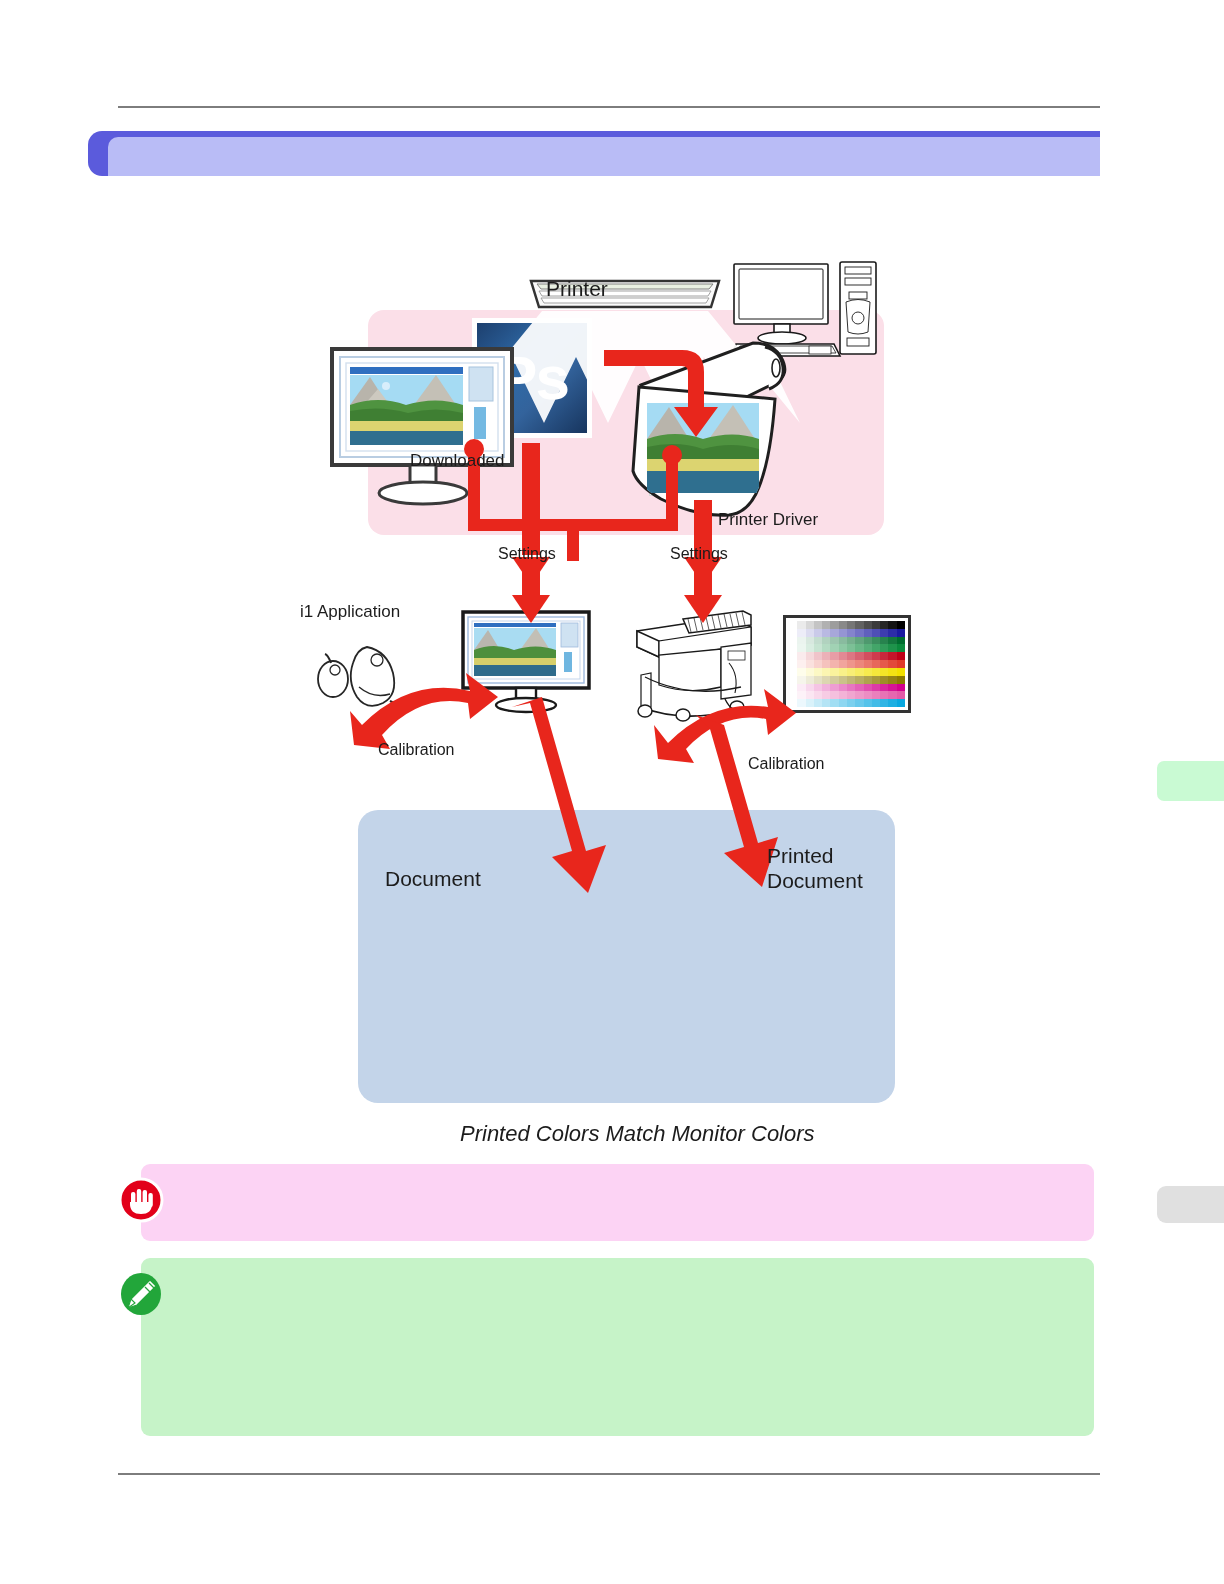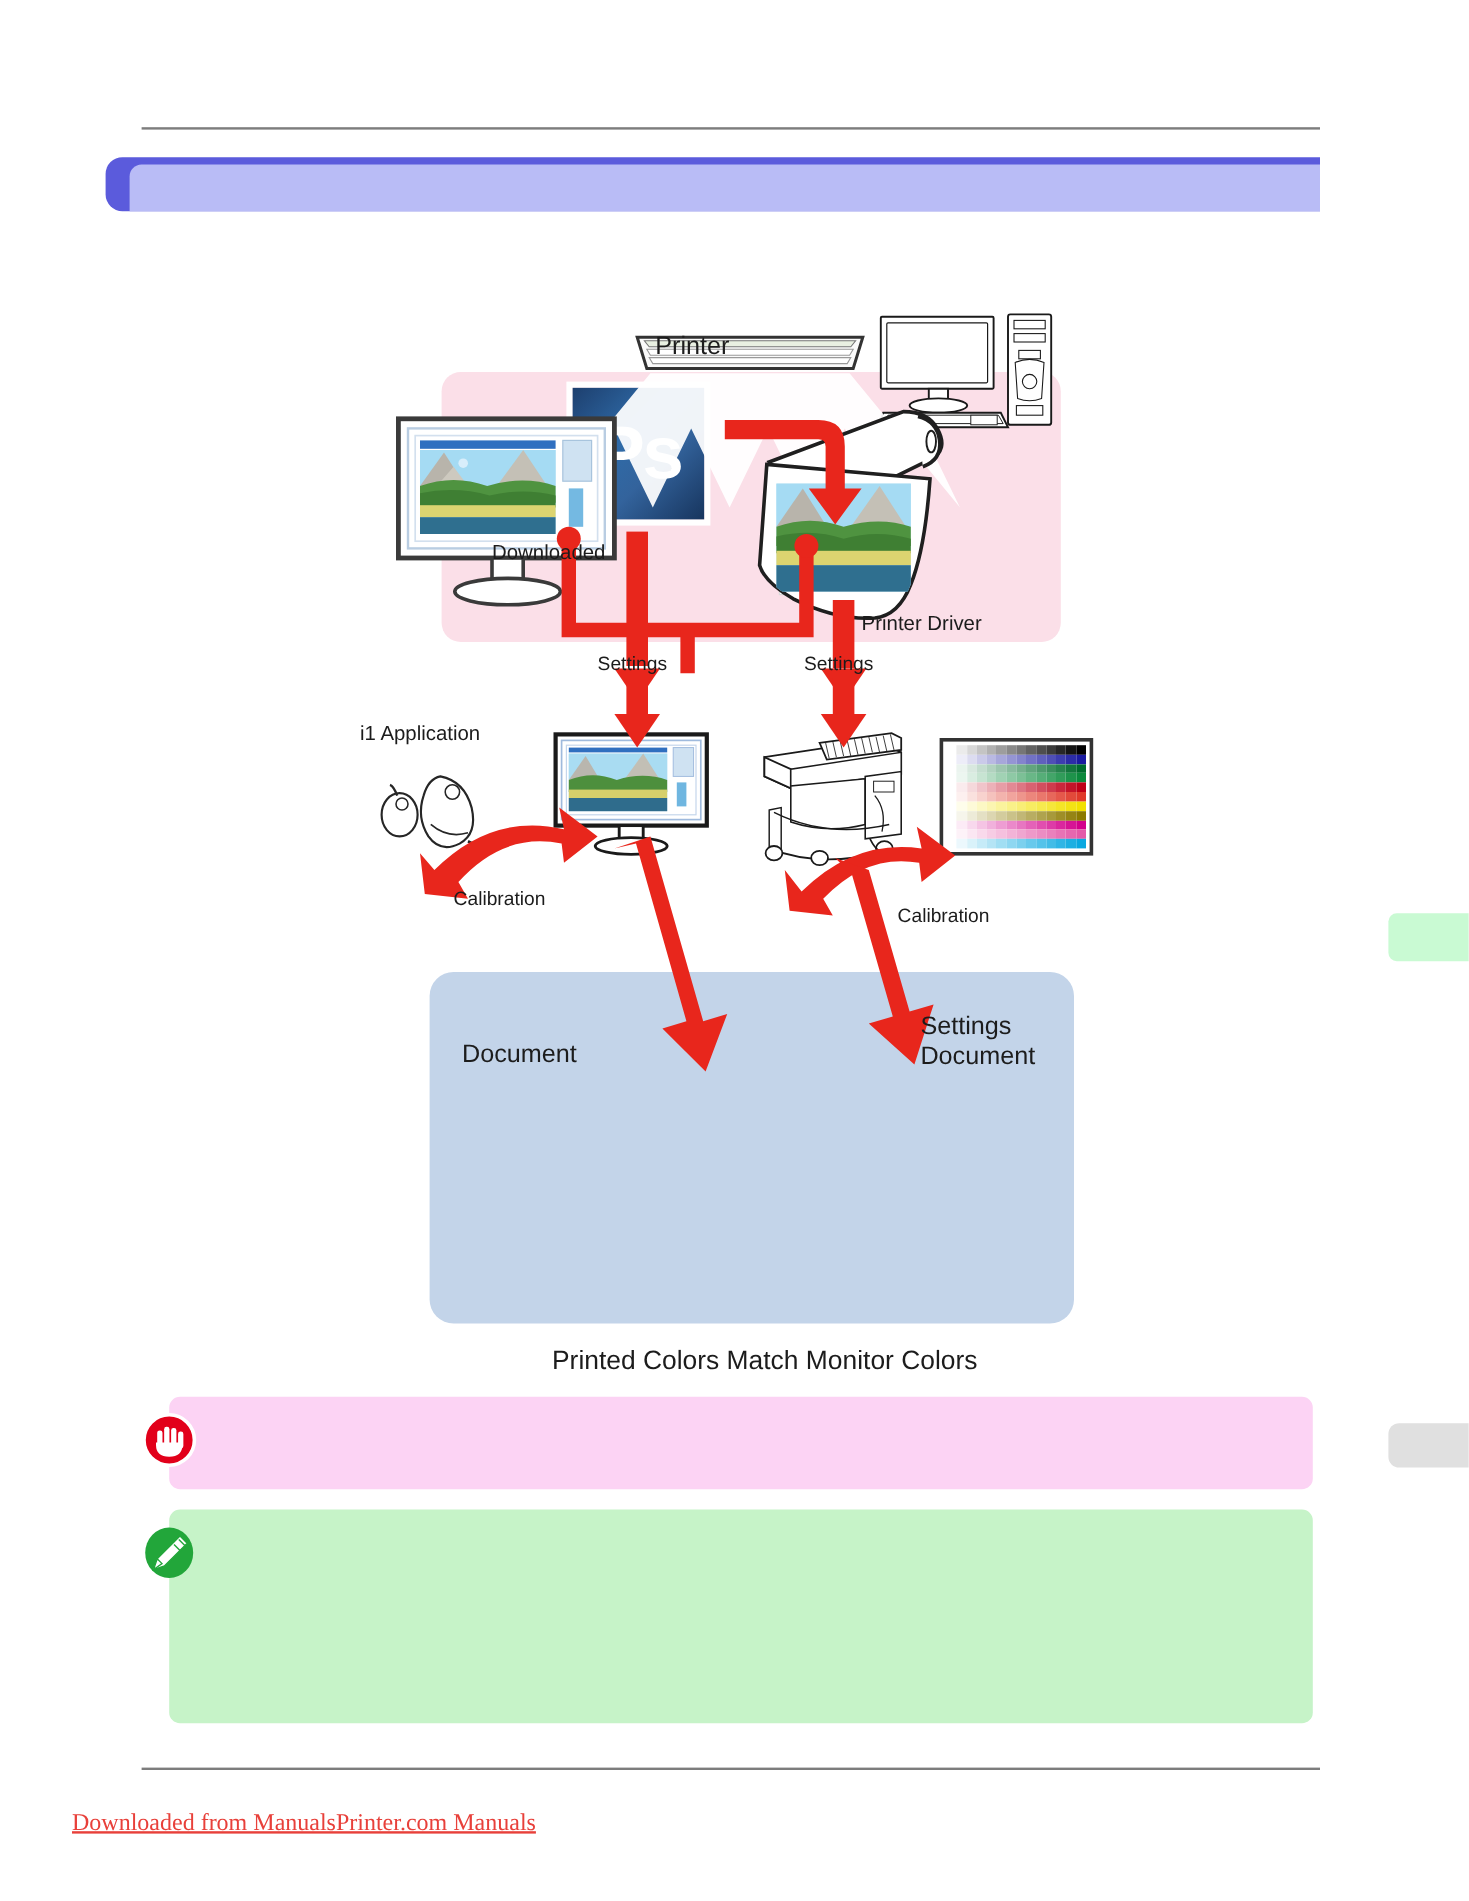--- a/index.html
+++ b/index.html
@@ -45,21 +45,21 @@
   #label-computer{left:246px;top:22px;font-size:21px;}
   #label-application{left:110px;top:196px;font-size:17px;}
   #label-printer-driver{left:418px;top:255px;font-size:17px;}
   #label-settings-left{left:198px;top:290px;font-size:16px;}
   #label-settings-right{left:370px;top:290px;font-size:16px;}
   #label-colorimeter{left:0px;top:347px;font-size:17px;}
   #label-calibration-left{left:78px;top:486px;font-size:16px;}
   #label-calibration-right{left:448px;top:500px;font-size:16px;}
   #label-monitor{left:85px;top:612px;font-size:21px;}
   #label-printed-document{left:467px;top:588px;font-size:21px;line-height:25px;white-space:normal;width:120px;}
-  #label-match{left:160px;top:866px;font-size:22px;}
+  #label-match{left:160px;top:866px;font-size:22px;font-style:italic;}
 
   
   #ps-icon{
     position:absolute;left:172px;top:63px;width:120px;height:120px;
     background:linear-gradient(135deg,#1d3f6e 0%,#2f6ba8 38%,#33639c 62%,#17355e 100%);
     border:5px solid #ffffff;box-sizing:border-box;
     display:flex;align-items:center;justify-content:center;
   }
   #ps-icon-text{color:#fff;font-size:62px;font-weight:bold;letter-spacing:-2px;line-height:62px;font-family:"Liberation Sans",sans-serif;}
 
@@ -535,21 +535,21 @@
 
     <div class="lbl" id="label-computer">Printer</div>
     <div class="lbl" id="label-application">Downloaded</div>
     <div class="lbl" id="label-printer-driver">Printer Driver</div>
     <div class="lbl" id="label-settings-left">Settings</div>
     <div class="lbl" id="label-settings-right">Settings</div>
     <div class="lbl" id="label-colorimeter">i1 Application</div>
     <div class="lbl" id="label-calibration-left">Calibration</div>
     <div class="lbl" id="label-calibration-right">Calibration</div>
     <div class="lbl" id="label-monitor">Document</div>
-    <div class="lbl" id="label-printed-document">Settings
+    <div class="lbl" id="label-printed-document">Printed
 Document</div>
     <div class="lbl" id="label-match">Printed Colors Match Monitor Colors</div>
   </div>
 
   <div id="notice-caution">
     <svg class="notice-icon" viewBox="0 0 48 48">
       <circle cx="24" cy="24" r="21" fill="#e2001a" stroke="#ffffff" stroke-width="3"></circle>
       <g fill="#ffffff">
         <rect x="14" y="16" width="4.4" height="15" rx="2"></rect>
         <rect x="19.8" y="13" width="4.4" height="18" rx="2"></rect>
@@ -570,16 +570,15 @@
       </g>
       <g stroke="#22a63a" stroke-width="1.2" fill="none">
         <line x1="32" y1="13" x2="37" y2="18"></line>
         <line x1="28" y1="17" x2="33" y2="22"></line>
       </g>
     </svg>
     <div class="notice-text"></div>
   </div>
 
   <div id="bottom-rule"></div>
-  <a id="footer-link" href="#">Downloaded from ManualsPrinter.com Manuals</a>
   <div id="page-number"></div>
 
 </div>
 
 </body></html>

